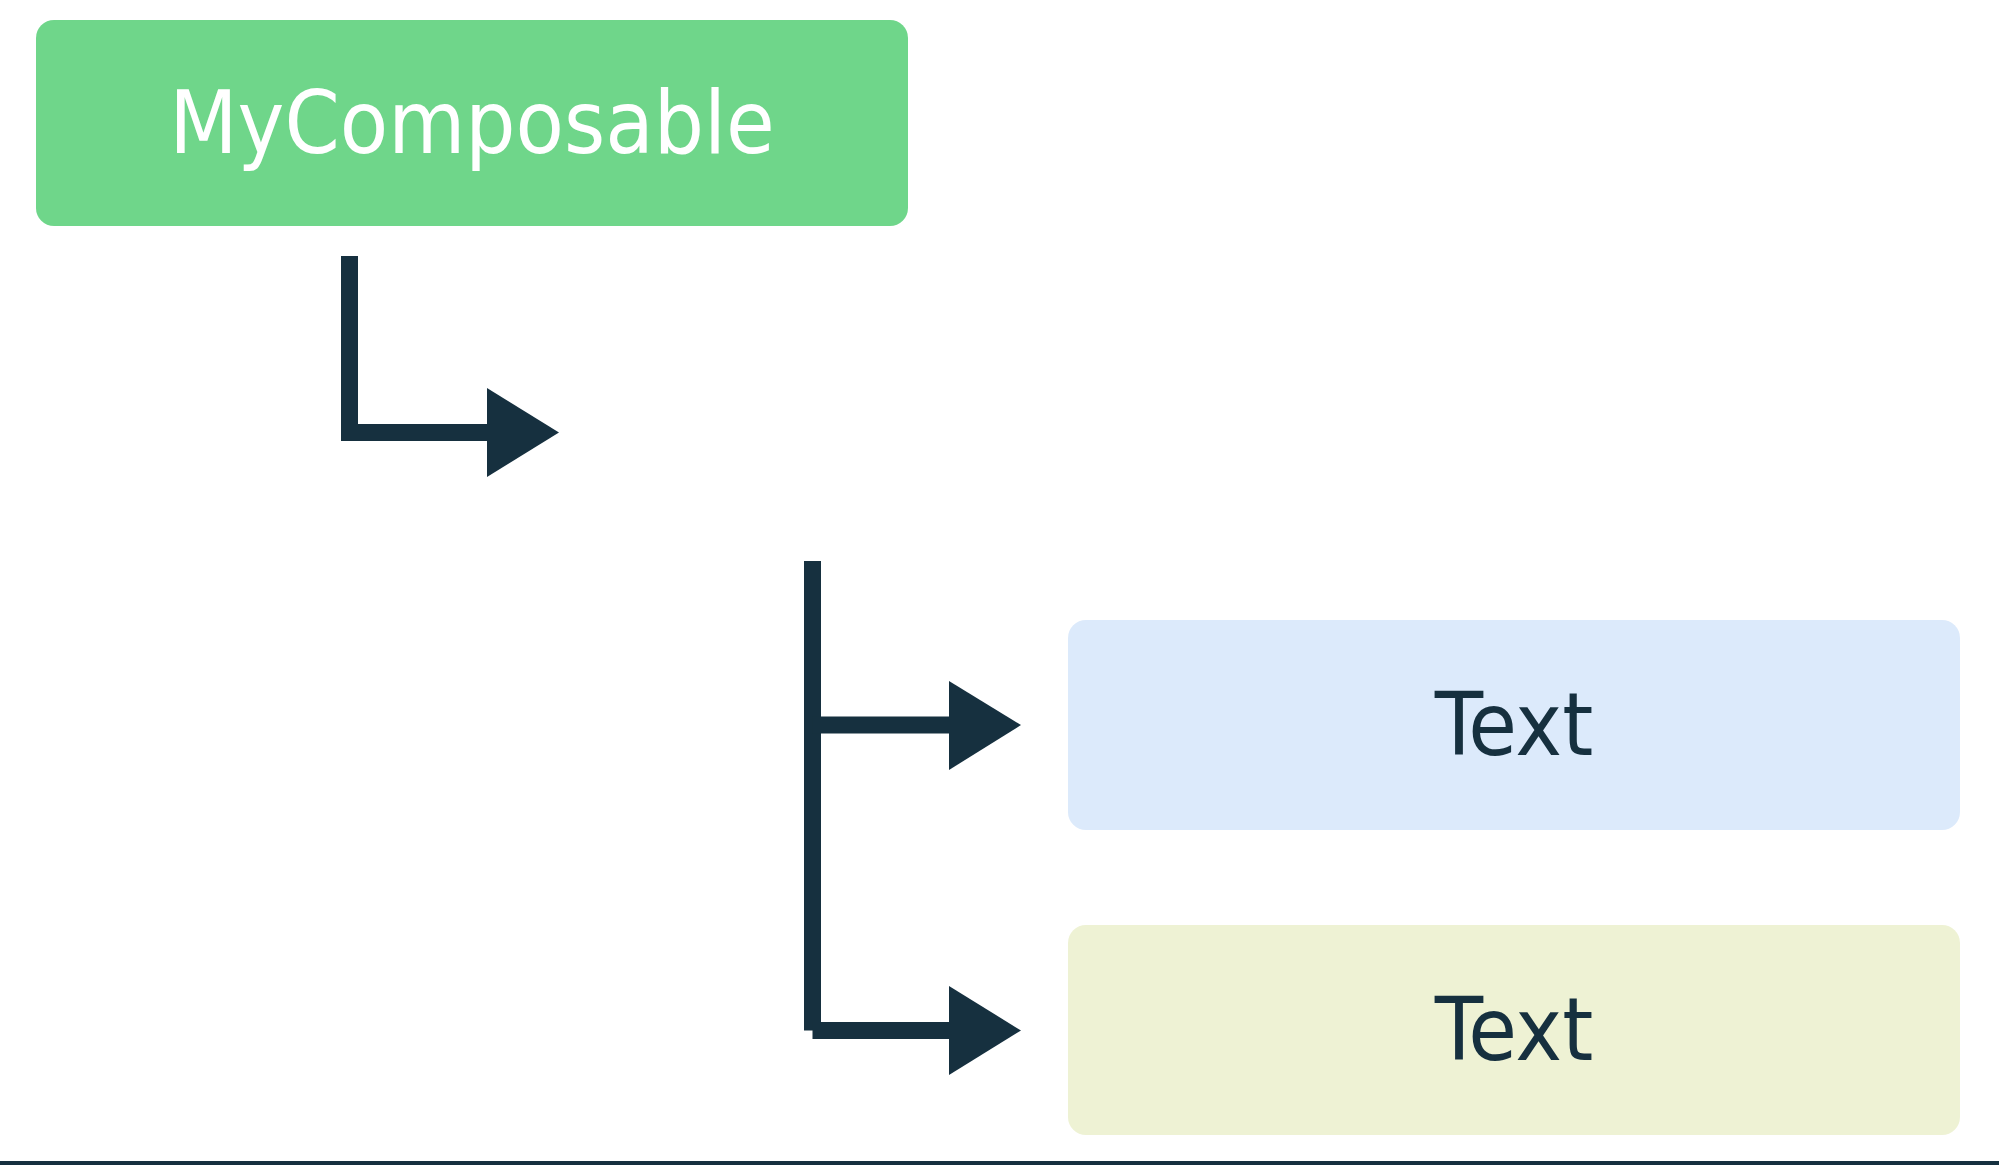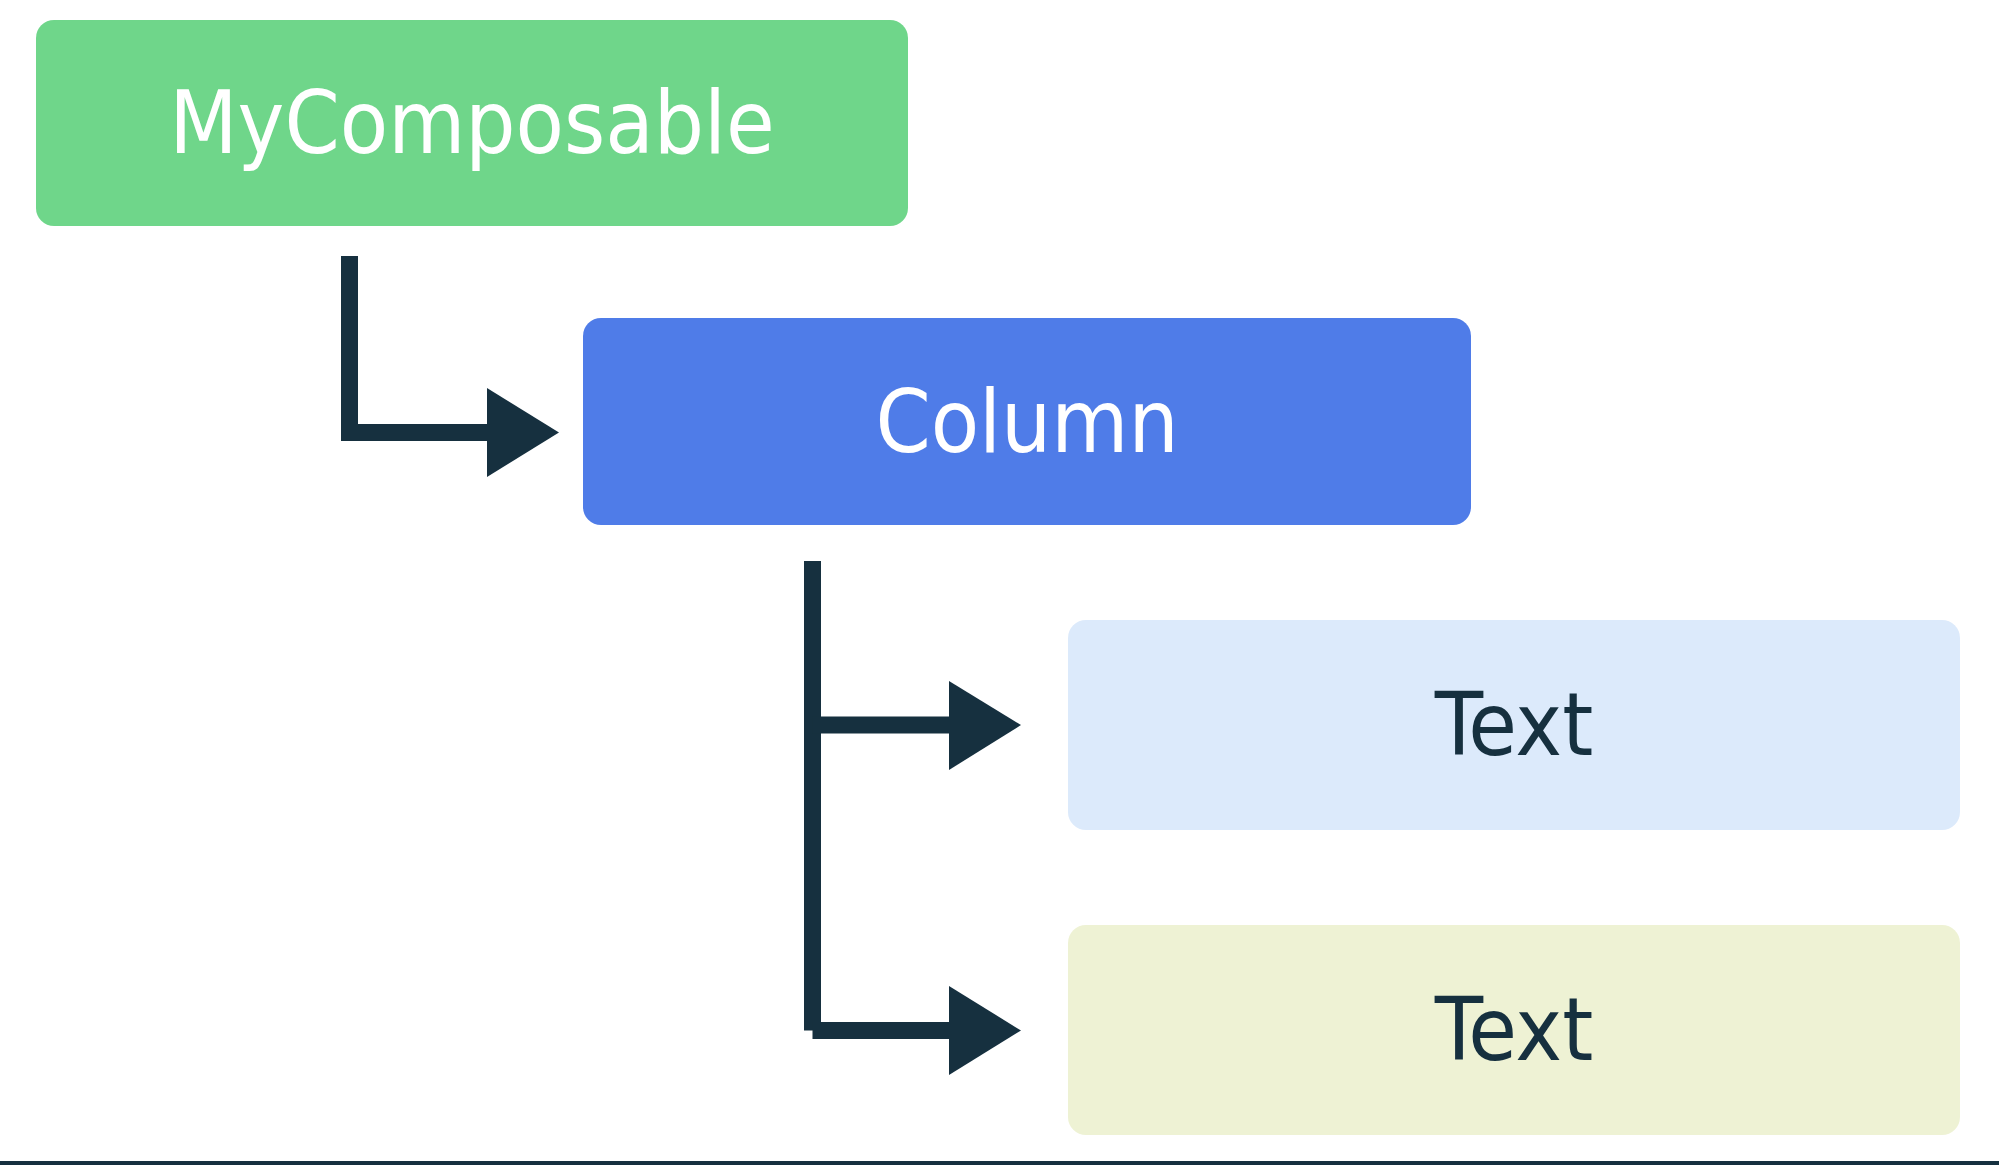--- a/index.html
+++ b/index.html
@@ -126,23 +126,20 @@
     <g>
       <path class="edge-path" d="M 812.5 1030.5 L 962 1030.5"></path>
       <polygon class="edge-head" points="949,986 949,1075 1021,1030.5"></polygon>
     </g>
   </svg>
 
   <div class="node" id="node-root">
     <span class="node-label">MyComposable</span>
   </div>
 
-  <div class="node" id="node-column">
-    <span class="node-label">Column</span>
-  </div>
 
   <div class="node" id="node-text-1">
     <span class="node-label">Text</span>
   </div>
 
   <div class="node" id="node-text-2">
     <span class="node-label">Text</span>
   </div>
 
   <div class="bottom-rule"></div>

